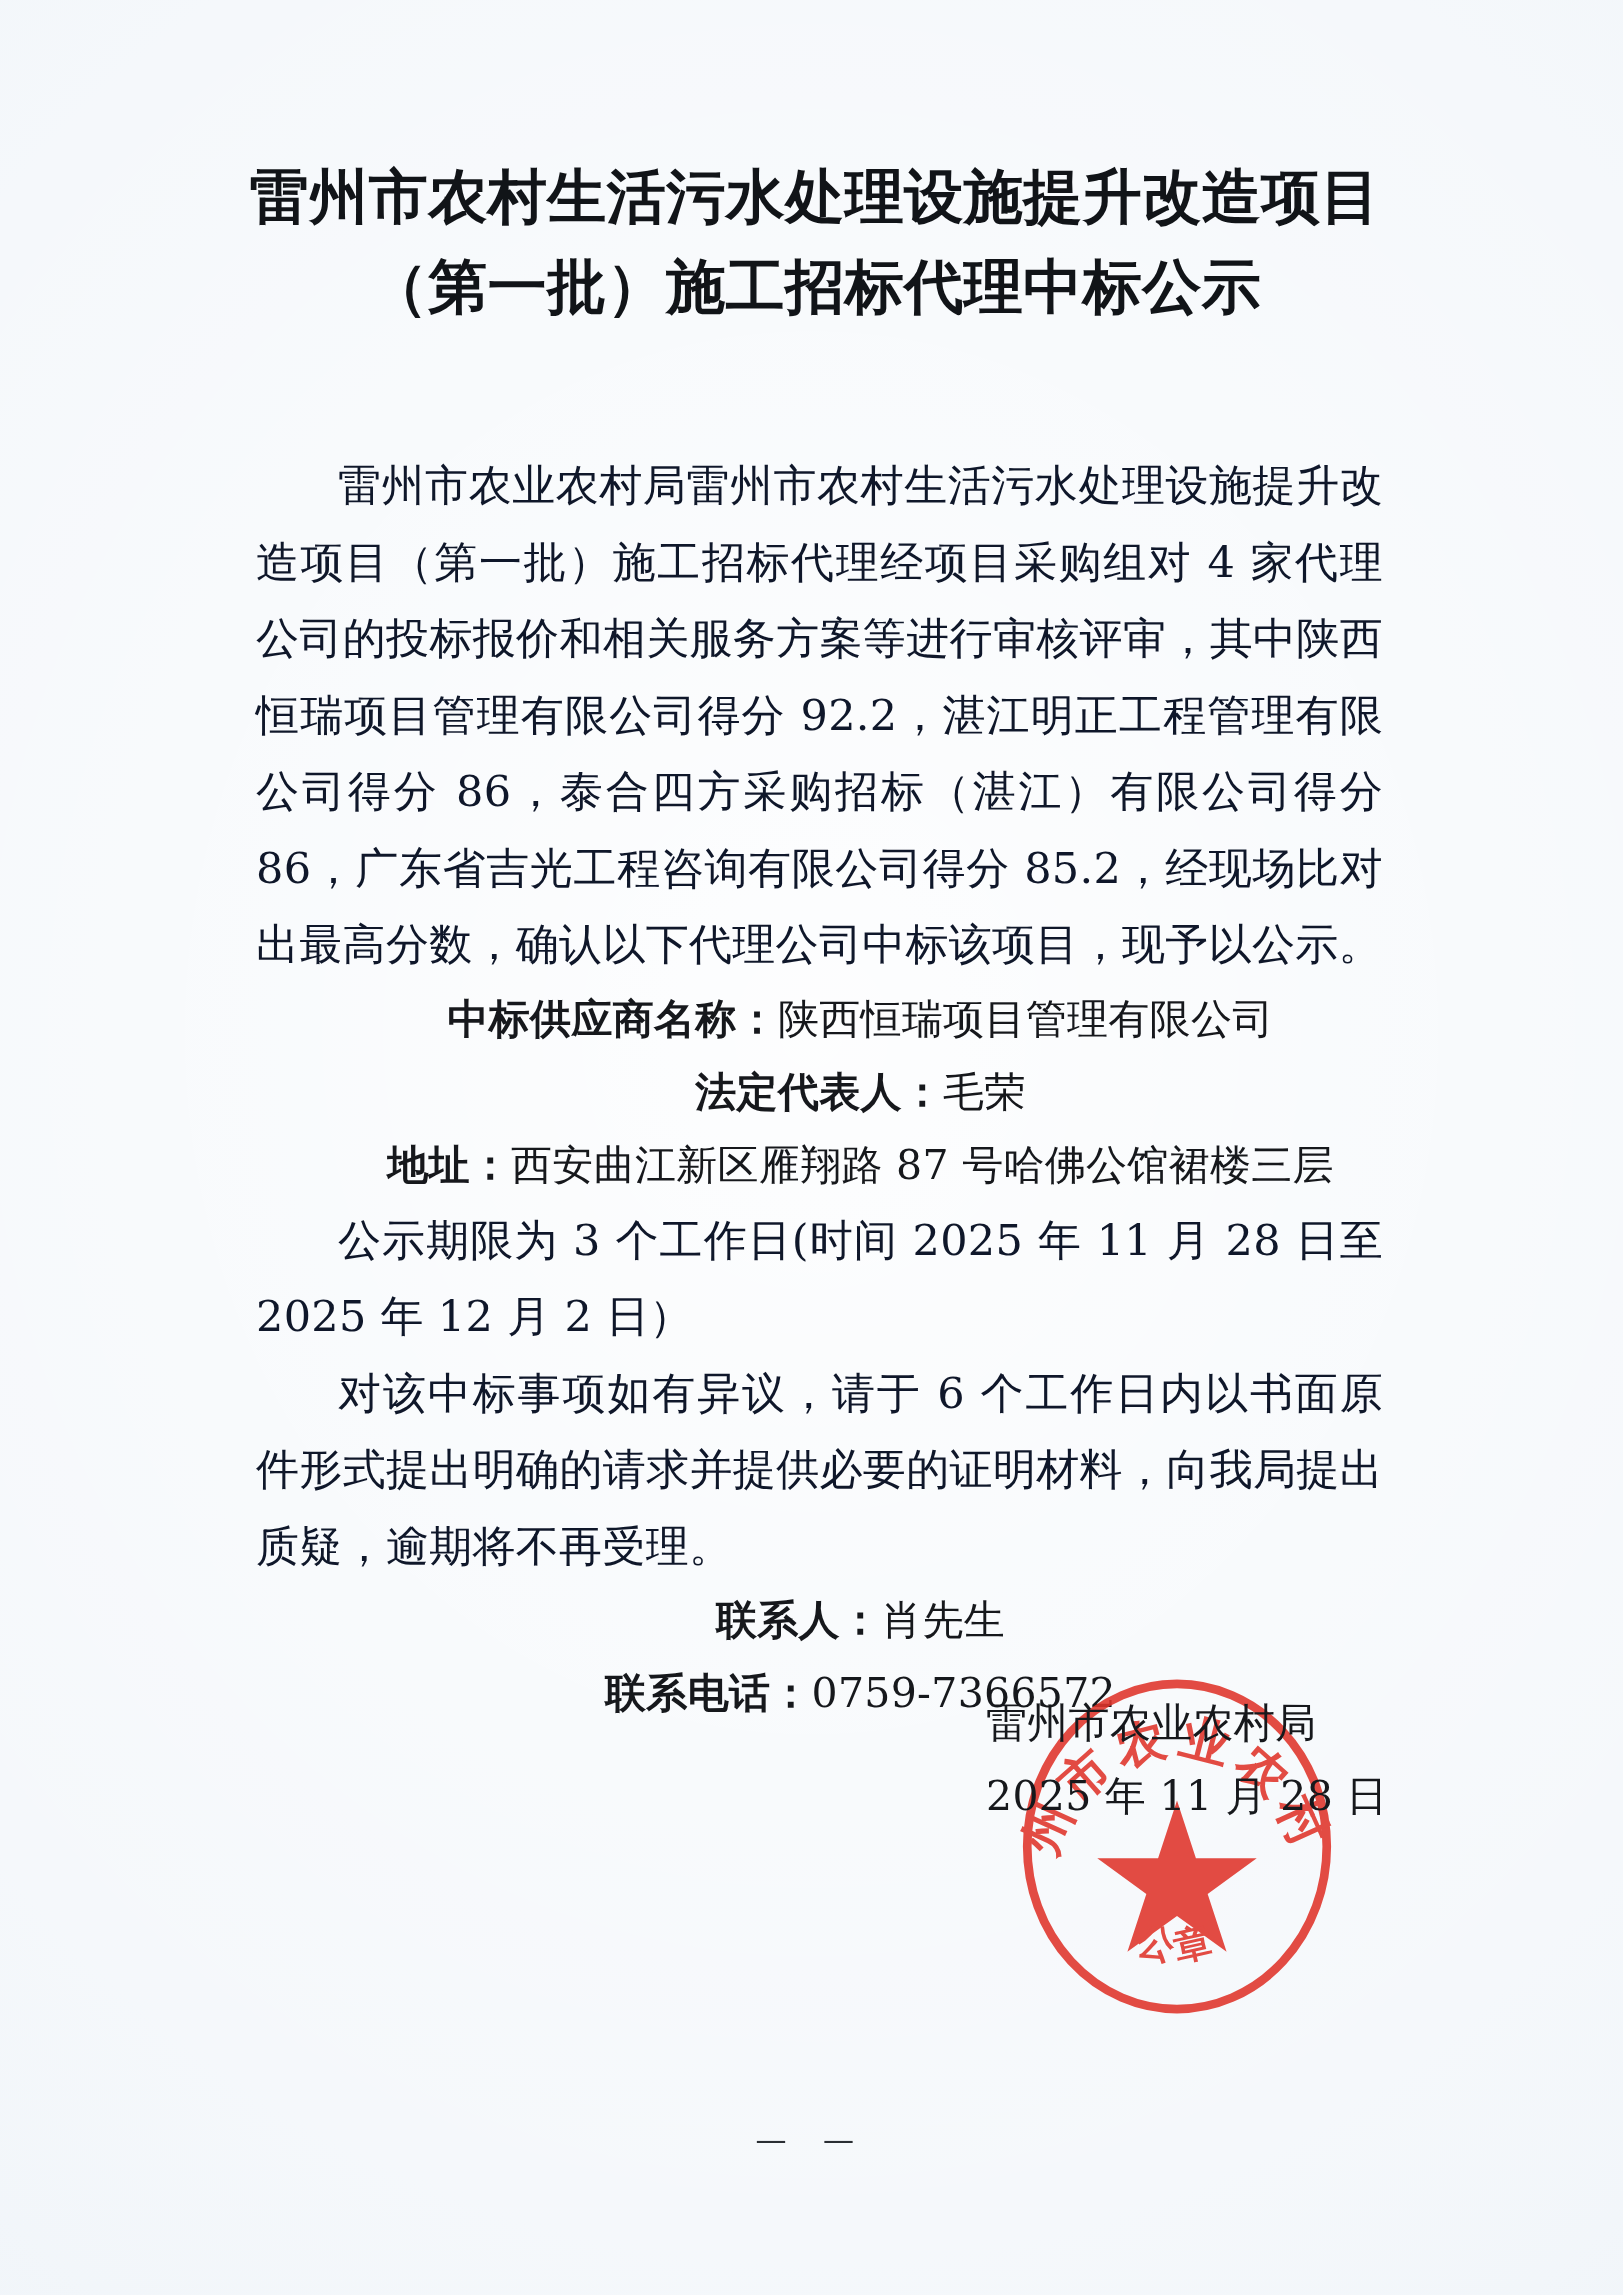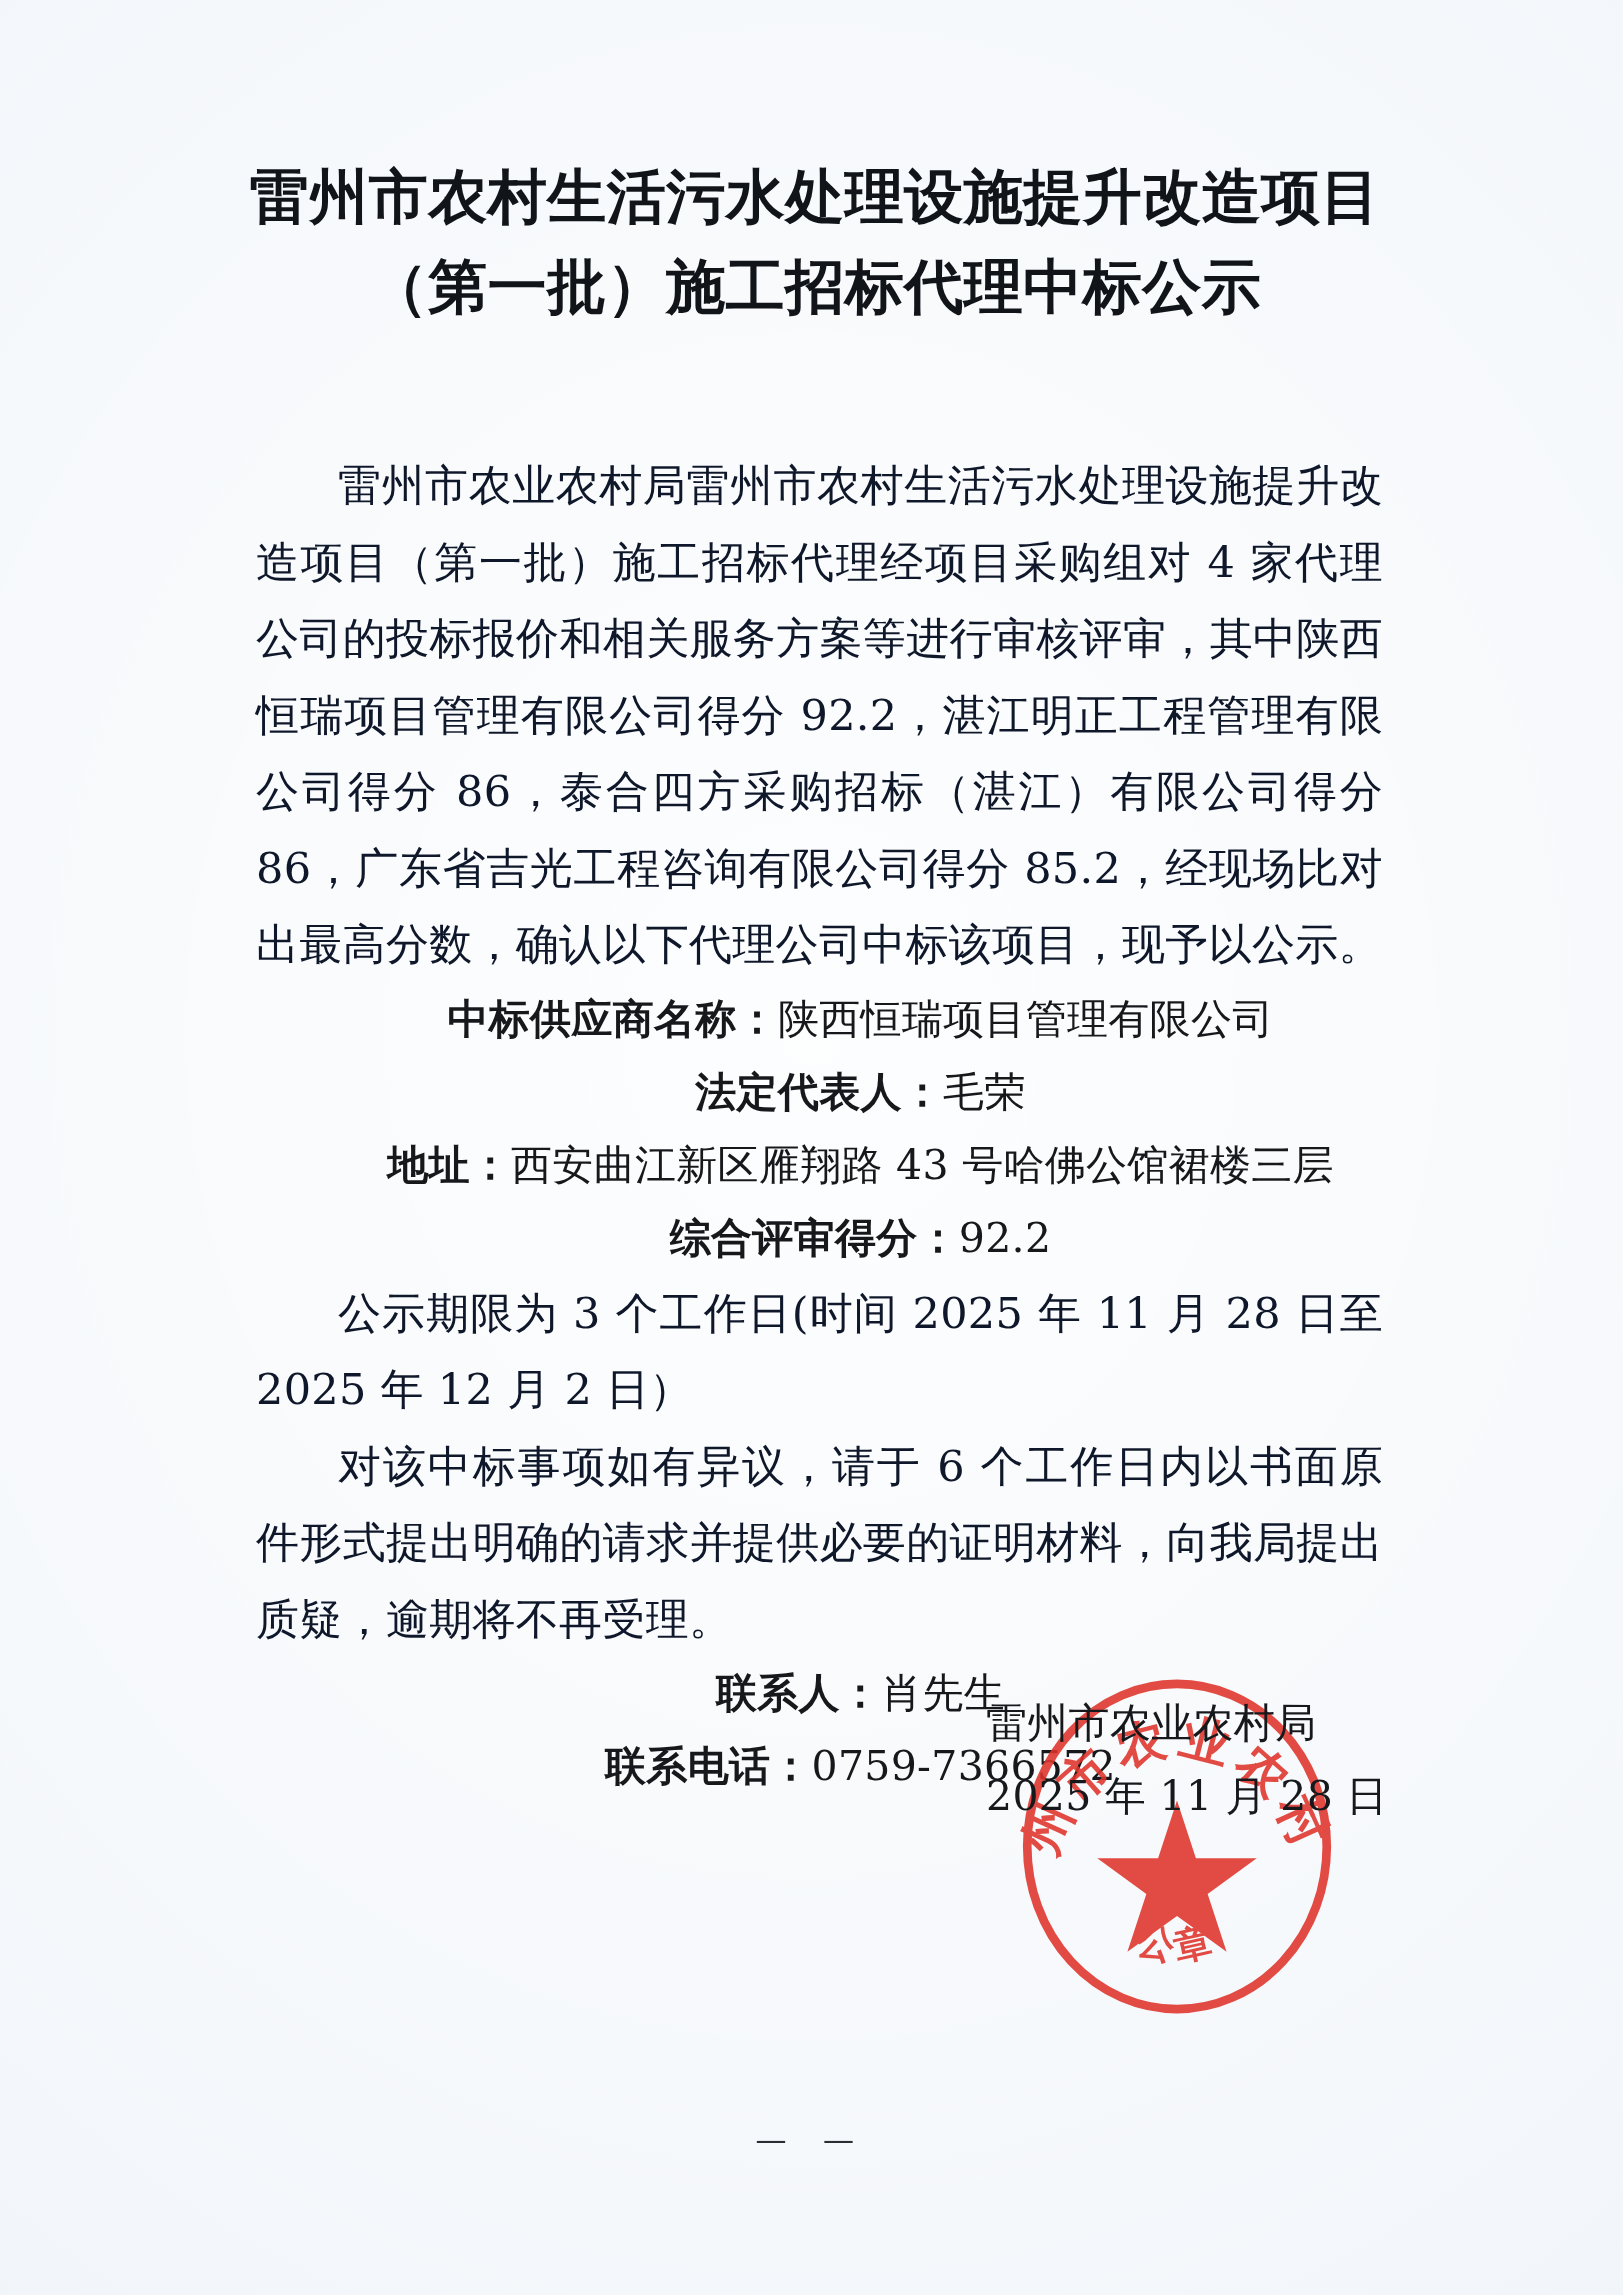--- a/index.html
+++ b/index.html
@@ -128,26 +128,23 @@
 
     <div class="field-line">
       <span class="lbl">中标供应商名称：</span><span class="val">陕西恒瑞项目管理有限公司</span>
     </div>
 
     <div class="field-line">
       <span class="lbl">法定代表人：</span><span class="val">毛荣</span>
     </div>
 
     <div class="field-line">
-      <span class="lbl">地址：</span><span class="val">西安曲江新区雁翔路 43 号哈佛公馆裙楼三层</span>
+      <span class="lbl">地址：</span><span class="val">西安曲江新区雁翔路 87 号哈佛公馆裙楼三层</span>
     </div>
 
-    <div class="field-line">
-      <span class="lbl">综合评审得分：</span><span class="val">92.2</span>
-    </div>
 
     <p class="para indent">公示期限为 3 个工作日(时间 2025 年 11 月 28 日至 2025 年 12 月 2 日）</p>
 
     <p class="para indent">对该中标事项如有异议，请于 6 个工作日内以书面原件形式提出明确的请求并提供必要的证明材料，向我局提出质疑，逾期将不再受理。</p>
 
     <div class="field-line">
       <span class="lbl">联系人：</span><span class="val">肖先生</span>
     </div>
 
     <div class="field-line">

